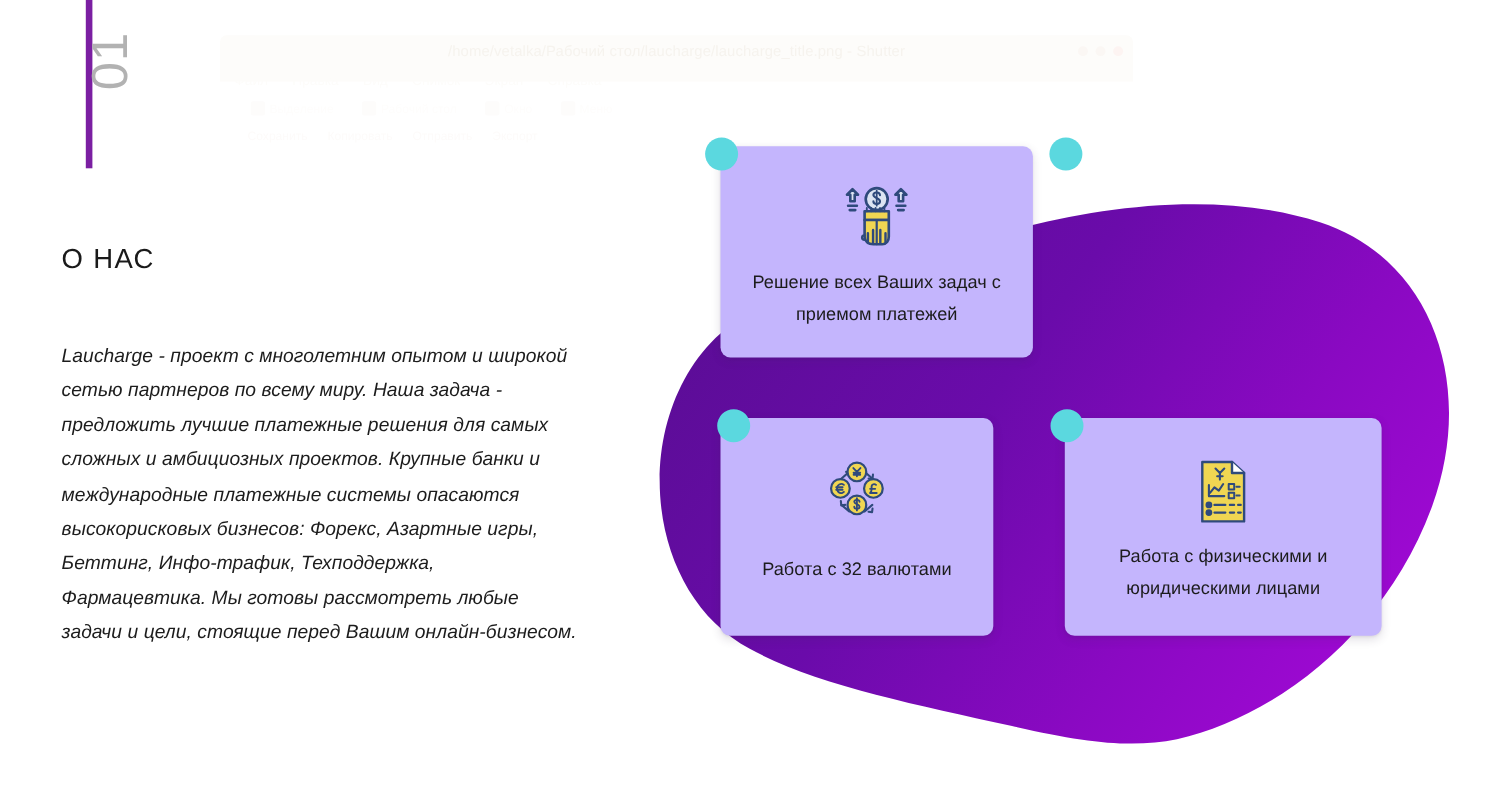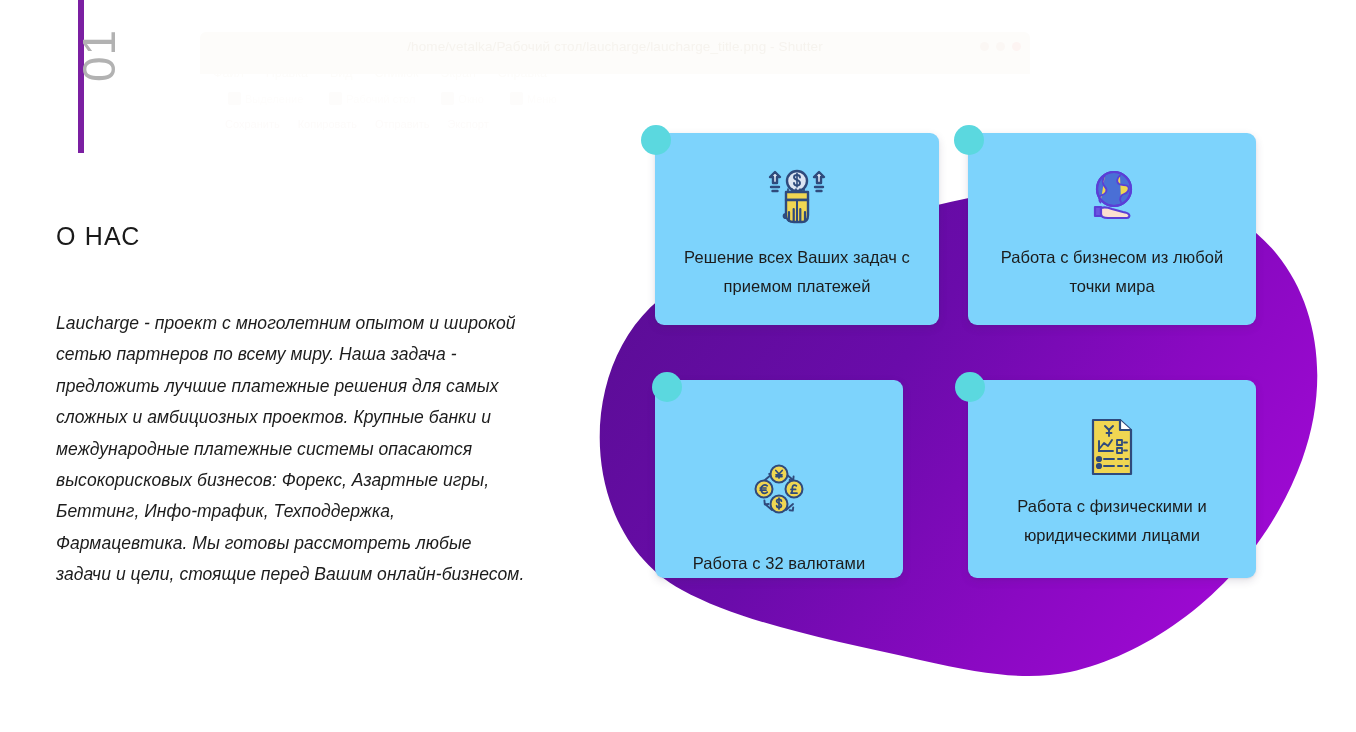--- a/index.html
+++ b/index.html
@@ -154,30 +154,30 @@
     left: 560px;
     top: 160px;
     width: 780px;
     height: 530px;
     pointer-events: none;
   }
 
   
   .card {
     position: absolute;
-    background: #7dd3fc;
+    background: #c4b5fd;
     border-radius: 9px;
     box-shadow: 0 3px 9px rgba(60,40,80,0.14), 0 1px 2px rgba(60,40,80,0.08);
     display: flex;
     flex-direction: column;
     align-items: center;
   }
   .card-1 { left: 655px; top: 133px; width: 284px; height: 192px; }
   .card-2 { left: 968px; top: 133px; width: 288px; height: 192px; }
-  .card-3 { left: 655px; top: 380px; width: 248px; height: 198px; justify-content: flex-end; }
+  .card-3 { left: 655px; top: 380px; width: 248px; height: 198px; }
   .card-4 { left: 968px; top: 380px; width: 288px; height: 198px; }
 
   .card-icon {
     margin-top: 34px;
     height: 62px;
     display: flex;
     align-items: center;
     justify-content: center;
   }
   .card-3 .card-icon, .card-4 .card-icon { margin-top: 36px; }
@@ -294,37 +294,20 @@
           <path d="M33 32 L33 54" stroke-width="2"></path>
 
           <path d="M25 44 L25 53 M29.7 41 L29.7 53 M36.3 41 L36.3 53 M41 44 L41 53" stroke-width="2.2"></path>
           <path d="M22 46 C19 46, 19 50, 22 50" stroke-width="2.2"></path>
         </g>
       </svg>
     </div>
     <div class="card-label">Решение всех Ваших задач с приемом платежей</div>
   </div>
 
-  <div class="card card-2">
-    <div class="card-icon">
-      <svg width="62" height="60" viewBox="0 0 62 60">
-        <g stroke="#5B3FD6" stroke-width="2.2" stroke-linecap="round" stroke-linejoin="round">
-
-          <circle cx="33" cy="21" r="17" fill="#4A6FD6"></circle>
-          <path d="M24 7 C21 11, 21 16, 24 19 C27 22, 25 26, 21 27 C18 27.8, 17.5 32, 19.5 34.5" fill="#F0D652" stroke-width="1.8"></path>
-          <path d="M39 7.5 C36 10, 35 14, 38 16 C41 18, 45 16, 47 18.5 C48.8 20.8, 47 25, 43 26 C39.6 26.9, 38 31, 40 34" fill="#F0D652" stroke-width="1.8"></path>
-          <circle cx="33" cy="21" r="17" fill="none"></circle>
-
-          <path d="M14 39 L14 48 L20 48 L20 39 Z" fill="#6A55E0"></path>
-          <path d="M20 40 C23 39, 27 39.5, 31 41 L42 44 C45 44.5, 47 45, 48 46.5 C49 48, 48 50, 45.5 50 L27 50 C23 50, 20 48.5, 20 46 Z" fill="#FBE0D0"></path>
-        </g>
-      </svg>
-    </div>
-    <div class="card-label">Работа с бизнесом из любой точки мира</div>
-  </div>
 
   <div class="card card-3">
     <div class="card-icon">
       <svg width="62" height="58" viewBox="0 0 62 58">
         <g stroke="#2F4A7C" stroke-width="2" stroke-linecap="round" stroke-linejoin="round">
 
           <g fill="none" stroke-width="1.9">
             <path d="M17 17 L24 11"></path>
               <path d="M21.2 11 L24.4 10.6 L24 13.8"></path>
             <path d="M45 17 L38 11"></path>

